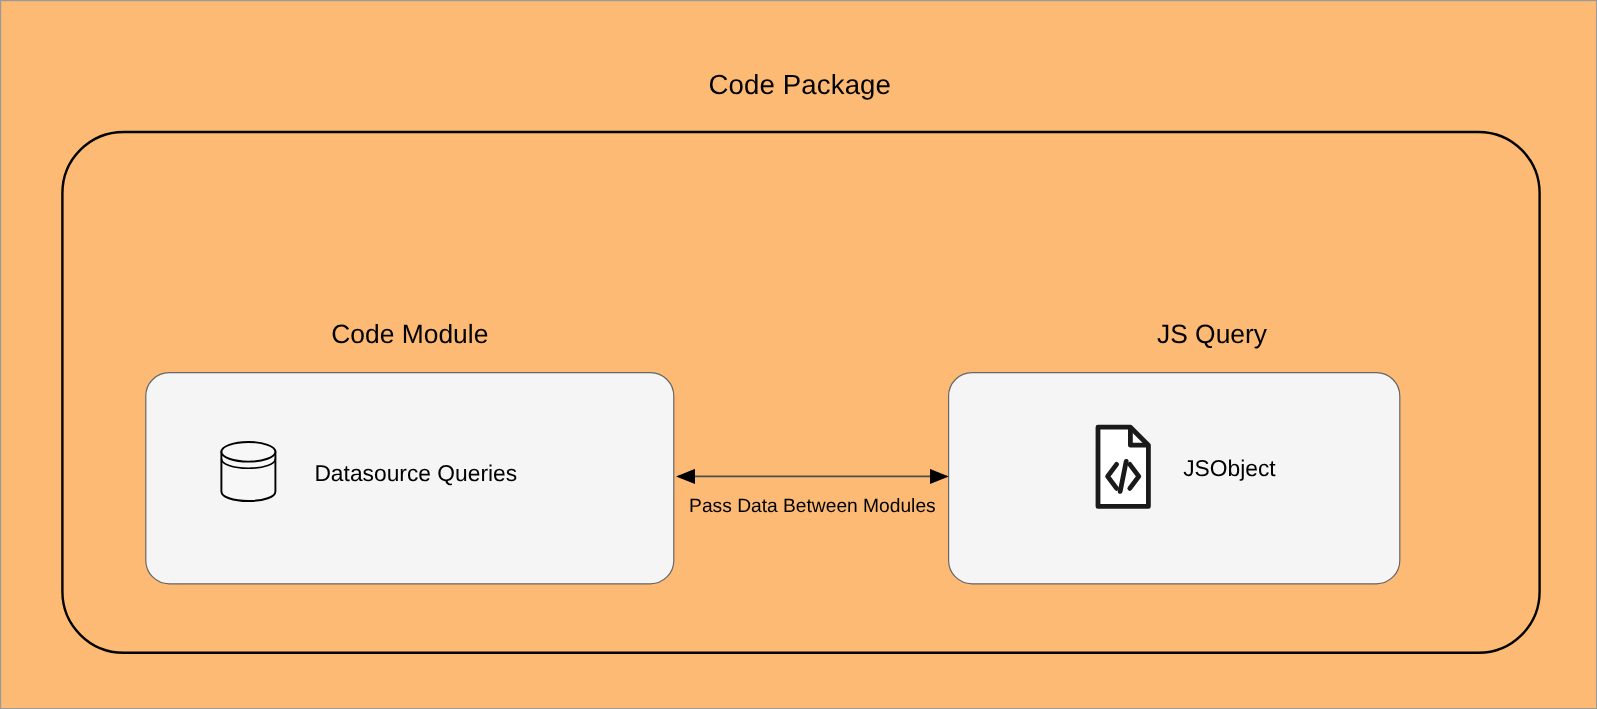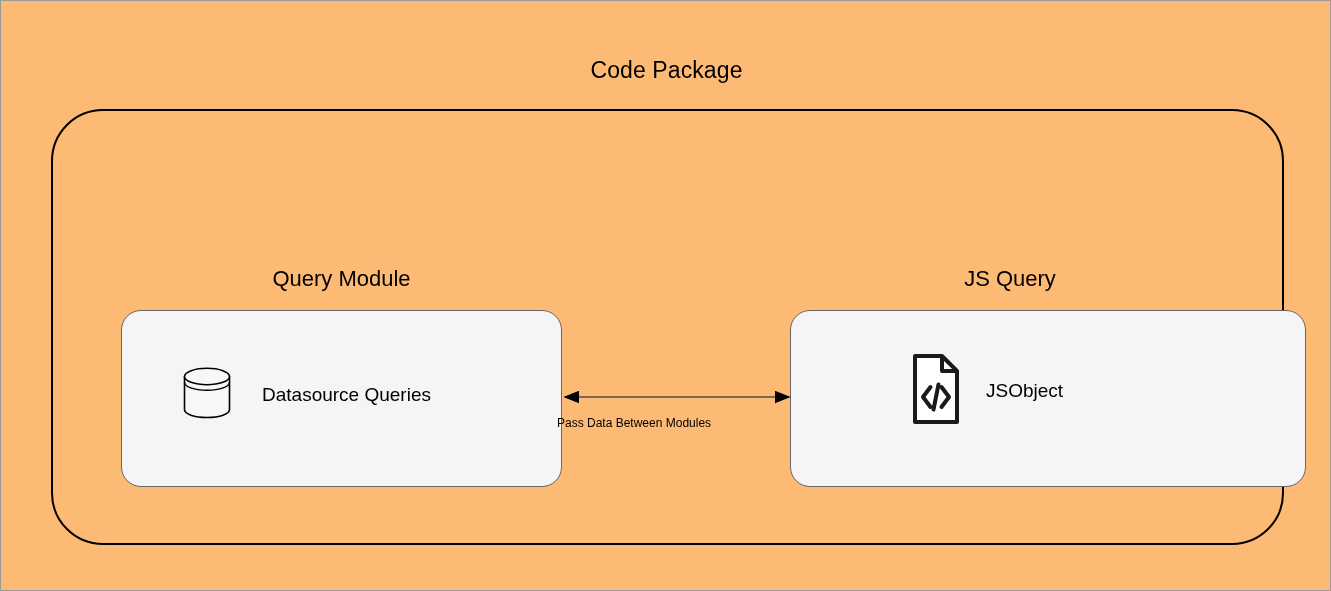--- a/index.html
+++ b/index.html
@@ -72,21 +72,21 @@
     height: 177px;
     box-sizing: border-box;
     background: #f5f5f5;
     border: 1px solid #666666;
     border-radius: 20px;
   }
 
   #module-query   { left: 120px; width: 441px; }
   #module-query .module-box { width: 441px; }
   #module-js      { left: 789px; width: 440px; }
-  #module-js .module-box { width: 516px; }
+  #module-js .module-box { width: 377px; }
 
   
   .node {
     position: absolute;
     display: flex;
     align-items: center;
   }
   .node-icon {
     display: block;
     flex: 0 0 auto;
@@ -111,37 +111,38 @@
     top: 376px;
     width: 240px;
     height: 64px;
     pointer-events: none;
   }
   .connector-label {
     position: absolute;
     left: 556px;
     top: 412px;
     width: 240px;
-    font-size: 12px;
+    text-align: center;
+    font-size: 16px;
     line-height: 20px;
     color: #000000;
     white-space: nowrap;
   }
 </style>
 </head>
 <body>
 
 <div class="canvas">
 
   <div class="package-title">Code Package</div>
 
   <div class="package-box"></div>
 
   <div class="module" id="module-query">
-    <div class="module-label">Query Module</div>
+    <div class="module-label">Code Module</div>
 
     <div class="module-box">
       <div class="node" id="node-datasource">
         <span class="node-icon">
           <svg width="52" height="56" viewBox="0 0 52 56" xmlns="http://www.w3.org/2000/svg">
             <path d="M2.5 11.5 L2.5 44.5 C2.5 49 12 52.5 25 52.5 C38 52.5 47.5 49 47.5 44.5 L47.5 11.5" fill="#f7f7f7" stroke="#000000" stroke-width="1.6" stroke-linecap="round"></path>
             <ellipse cx="25" cy="11.5" rx="22.5" ry="8.2" fill="#f7f7f7" stroke="#000000" stroke-width="1.6"></ellipse>
             <path d="M2.5 17.2 C2.5 21.7 12 25.2 25 25.2 C38 25.2 47.5 21.7 47.5 17.2" fill="none" stroke="#000000" stroke-width="1.4"></path>
           </svg>
         </span>

